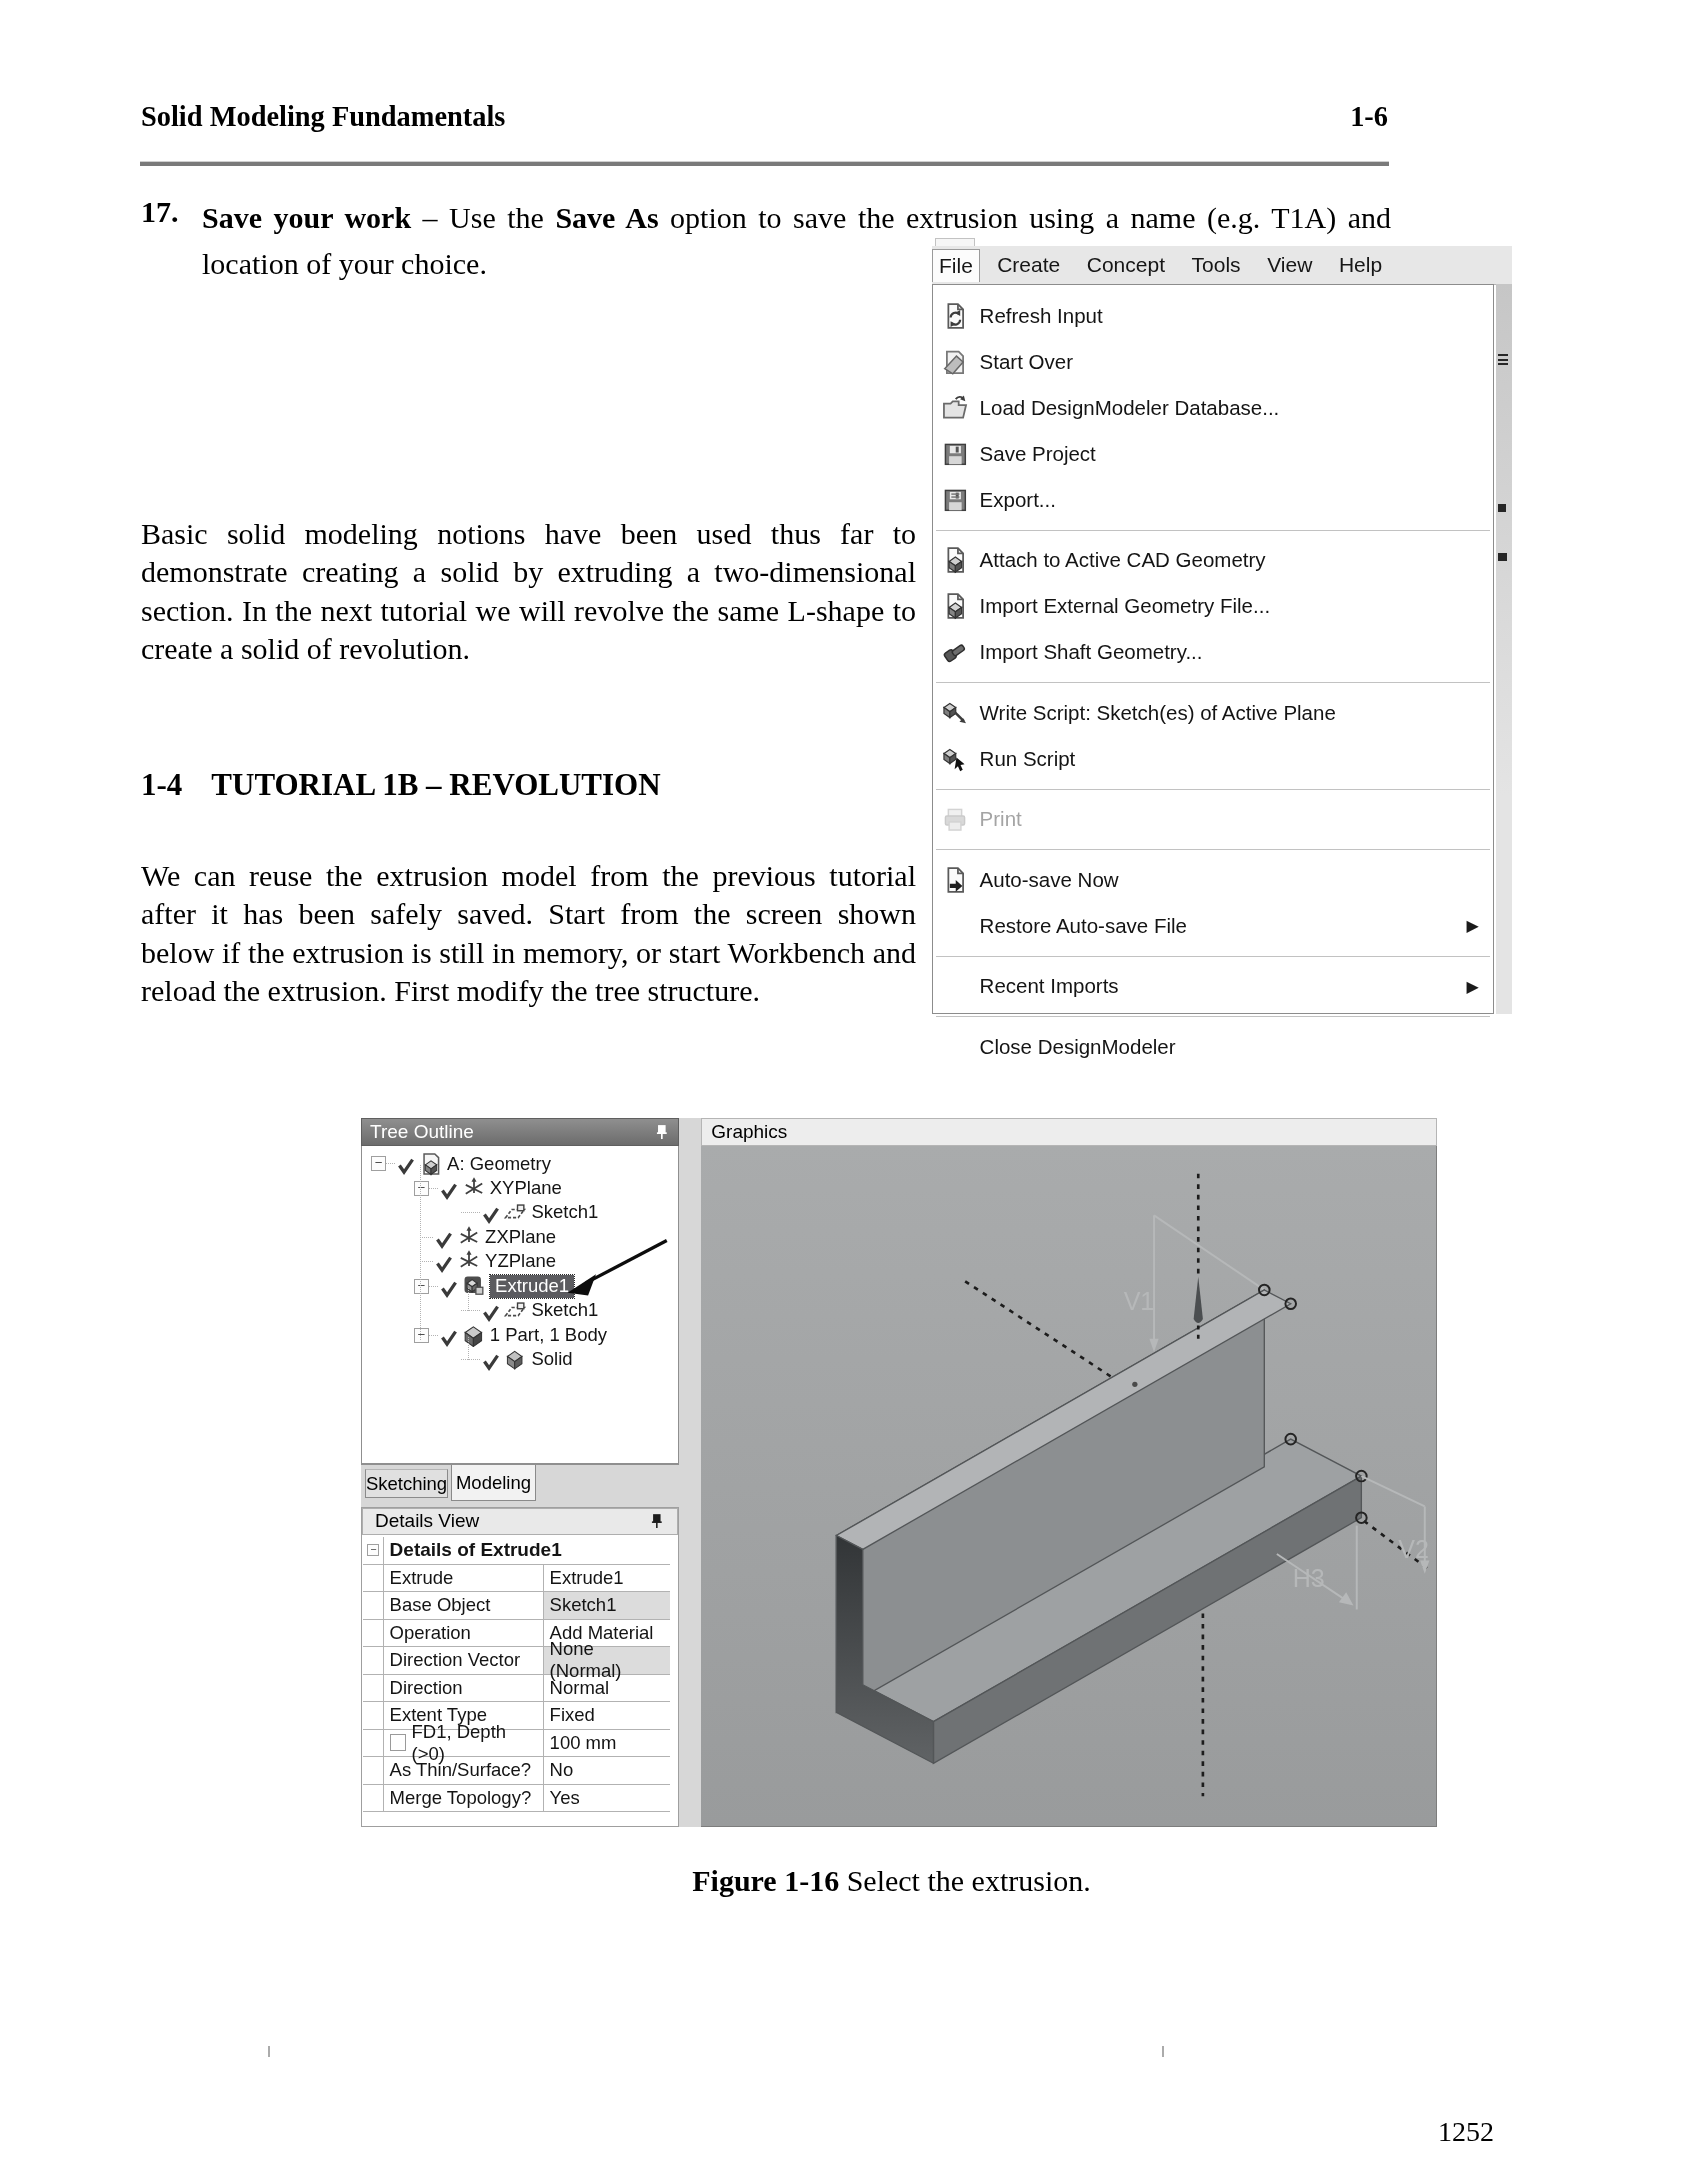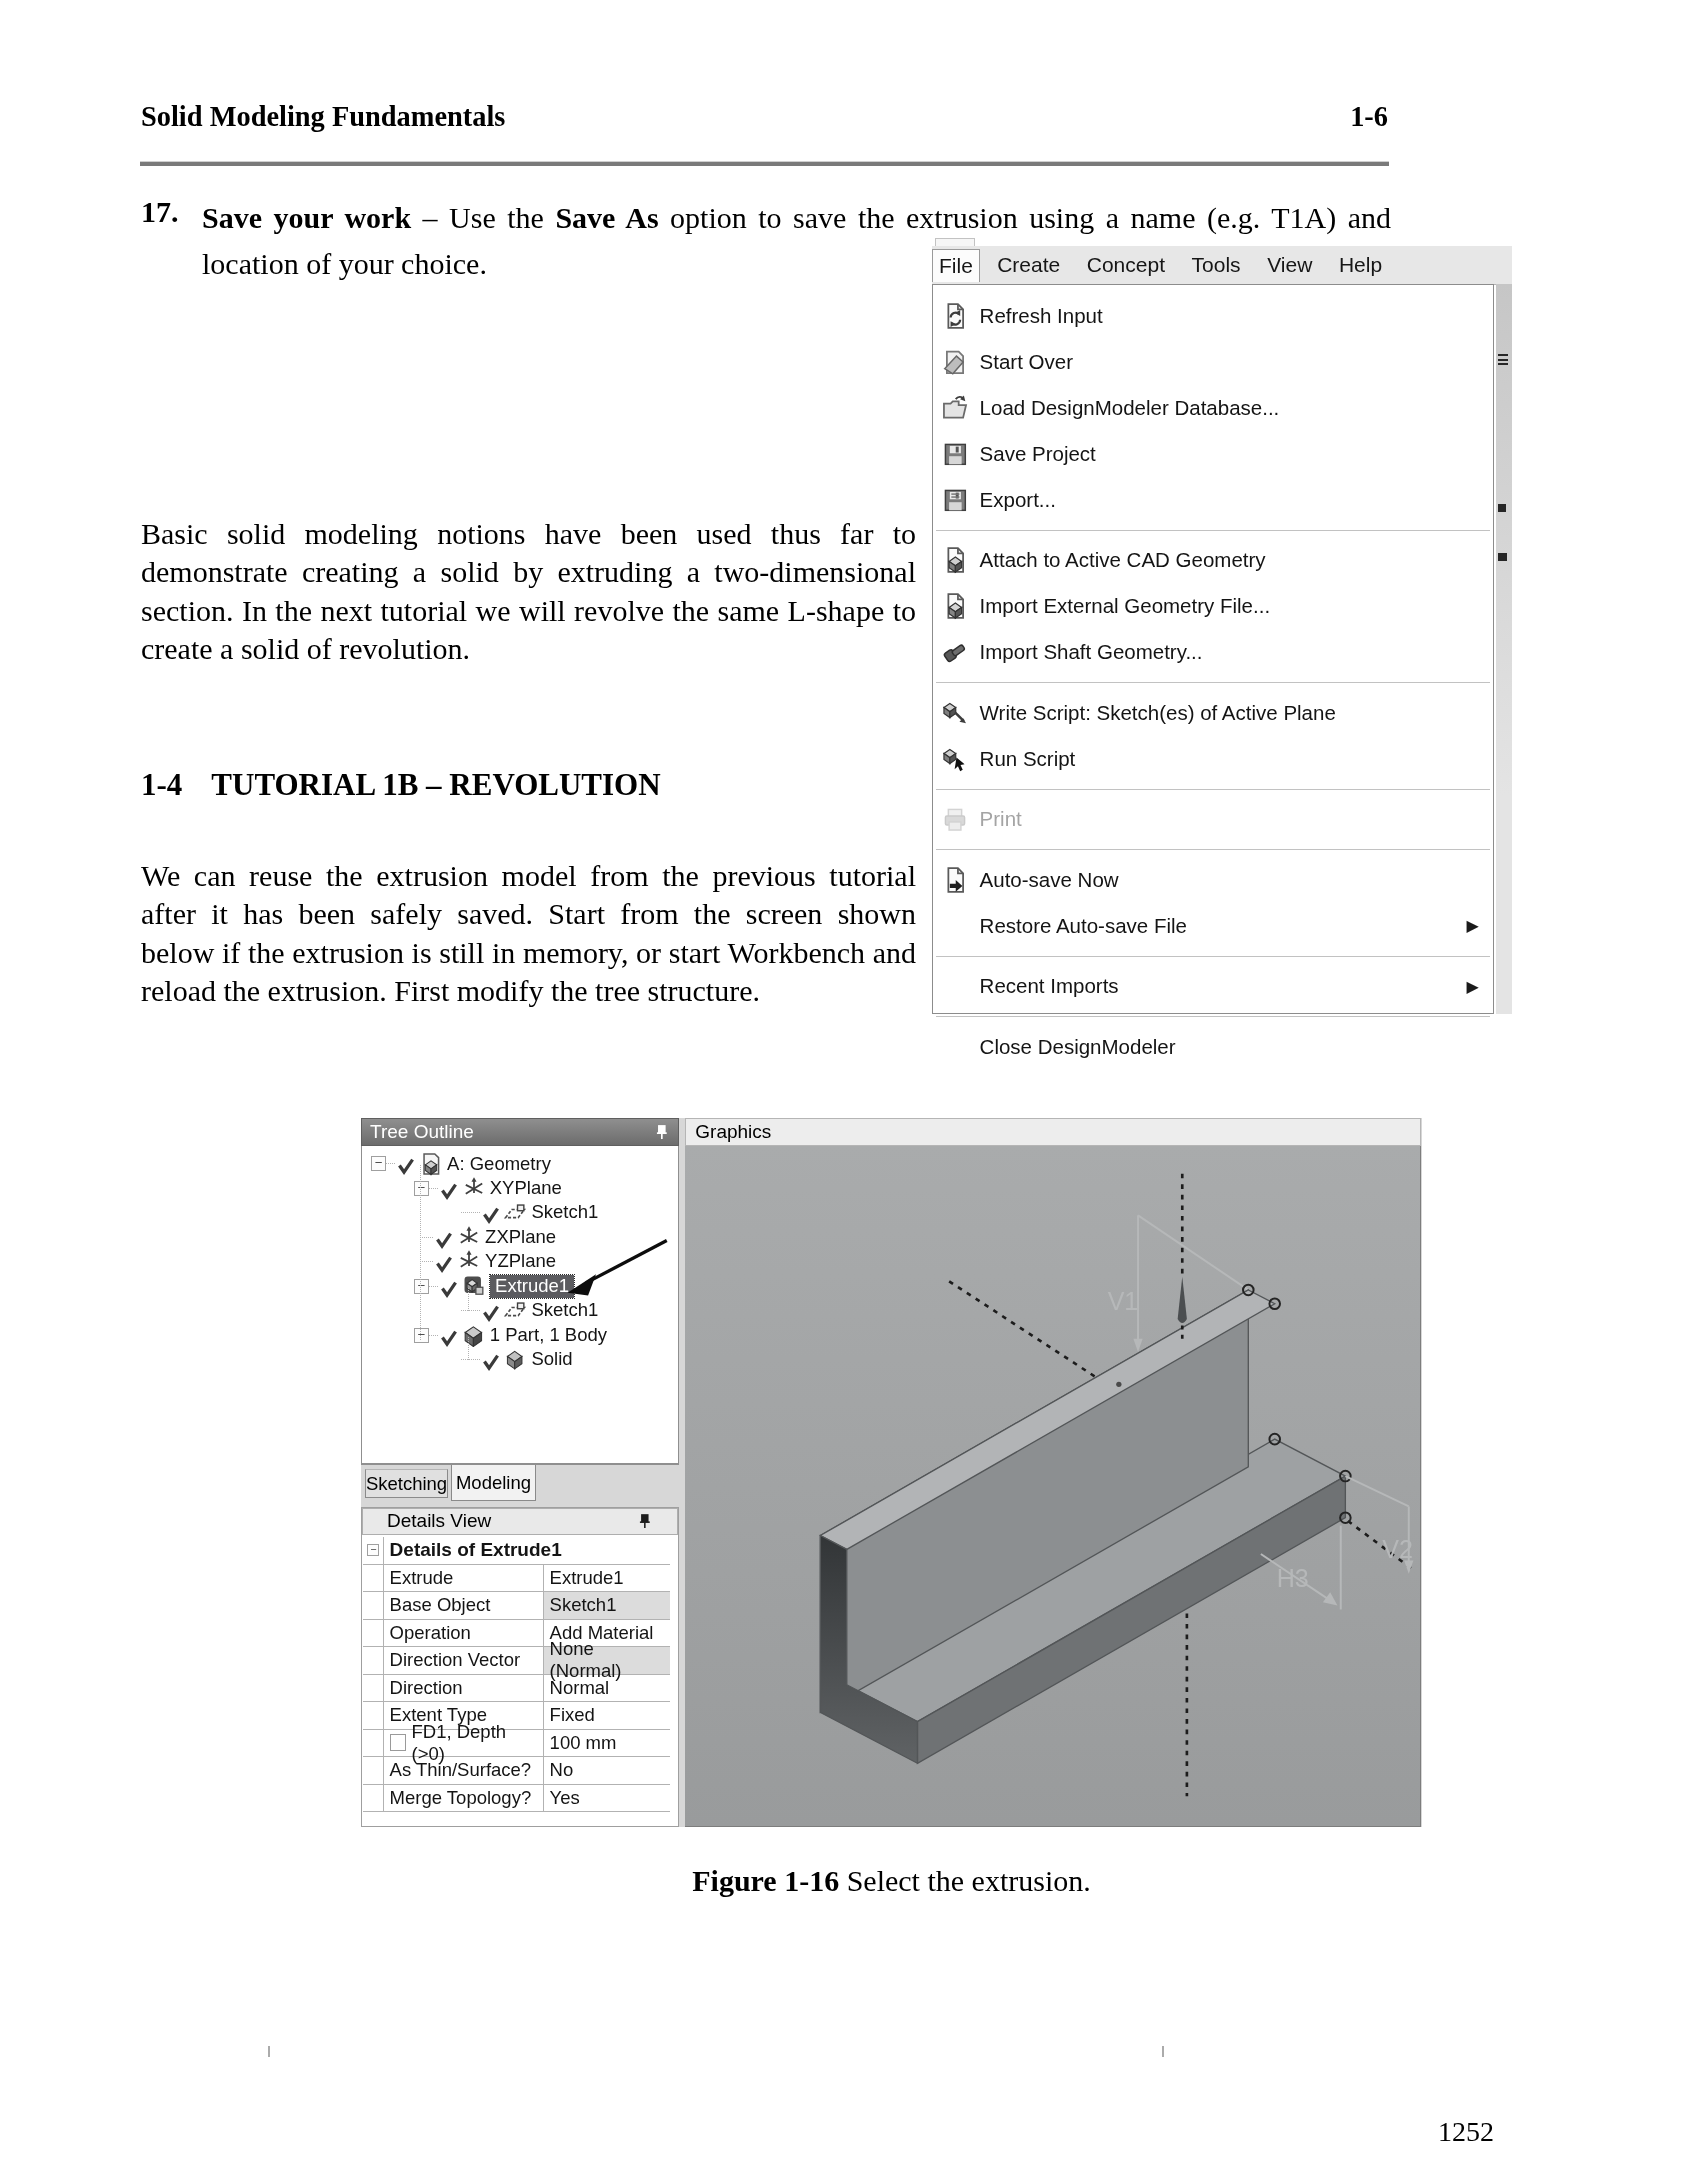--- a/index.html
+++ b/index.html
@@ -44,21 +44,21 @@
   #menu-strip{position:absolute;left:564px;top:46px;width:16px;height:730px;
               background:linear-gradient(#c6c6c6,#e4e4e4 70%);}
   #menu-strip .frag{position:absolute;left:2px;background:#262626;}
   
   #fig16{position:absolute;left:361px;top:1118px;width:1061px;height:709px;background:#d7d7d7;
          font-family:"Liberation Sans",sans-serif;}
   #left-col{position:absolute;left:0;top:0;width:318px;height:709px;background:#d7d7d7;}
   .panel-title-dark{height:28px;background:linear-gradient(#8f8f8f,#6c6c6c);color:#fff;
                     font-size:19px;display:flex;align-items:center;padding:0 8px;border:0.7px solid #5f5f5f;box-sizing:border-box;}
   .panel-title-lite{height:26.5px;background:#e9e9e9;color:#000;font-size:19px;display:flex;
-                    align-items:center;padding:0 24px;border:0.7px solid #aeaeae;box-sizing:border-box;}
+                    align-items:center;padding:0 12px;border:0.7px solid #aeaeae;box-sizing:border-box;}
   .panel-title-dark .grow,.panel-title-lite .grow{flex:1;}
   .pin{width:17px;height:17px;flex:none;}
   #tree-panel{position:absolute;left:0;top:0;width:318px;height:346px;}
   #tree-body{position:absolute;left:0;top:28px;width:318px;height:318px;background:#fff;
              border:1.3px solid #8f8f8f;border-top:none;box-sizing:border-box;overflow:hidden;}
   .tree-row{position:absolute;left:0;width:100%;height:24.5px;display:flex;align-items:center;font-size:18.5px;color:#141414;}
   .tbox{width:14.6px;height:14.6px;border:0.7px solid #9f9f9f;background:#fdfdfd;flex:none;
         font-size:13.2px;line-height:12.6px;text-align:center;color:#444;box-sizing:border-box;}
   .stub{height:0;border-top:1.3px dotted #b3b3b3;flex:none;}
   .tcheck{width:20px;height:21px;flex:none;margin:4px 1.3px 0 1.3px;}
@@ -79,21 +79,21 @@
   #details-table{position:absolute;left:1.3px;top:29px;width:307px;font-size:18.5px;color:#141414;}
   .drow{display:flex;height:26.5px;border-bottom:0.7px solid #b2b2b2;align-items:stretch;}
   .dgut{width:20px;border-right:0.7px solid #b2b2b2;flex:none;display:flex;align-items:center;justify-content:center;}
   .dgut .tbox{width:12px;height:12px;font-size:10.6px;line-height:9.3px;}
   .dlab{width:160px;border-right:0.7px solid #b2b2b2;flex:none;display:flex;align-items:center;padding-left:5.3px;box-sizing:border-box;}
   .dval{flex:1;display:flex;align-items:center;padding-left:5.3px;}
   .dval.shaded{background:#dcdcdc;}
   .dhead{font-weight:bold;font-size:19px;}
   .dcheckbox{width:14.6px;height:14.6px;border:0.7px solid #9a9a9a;background:#fff;margin-right:5.3px;flex:none;}
   
-  #gfx-panel{position:absolute;left:324px;top:0;width:736px;height:539px;}
+  #gfx-panel{position:absolute;left:340px;top:0;width:736px;height:539px;}
   #gfx-head{height:28px;background:#ededed;border:0.7px solid #b5b5b5;box-sizing:border-box;
             font-size:19px;display:flex;align-items:center;padding:0 9.3px;}
   #gfx-view{position:absolute;left:0;top:28px;width:736px;height:681px;border-right:1.3px solid #7d7d7d;border-bottom:1.3px solid #7d7d7d;box-sizing:border-box;}
   #gfx-view svg{width:100%;height:100%;display:block;}
 </style>
 </head>
 <body>
 
 <div id="page">
 

